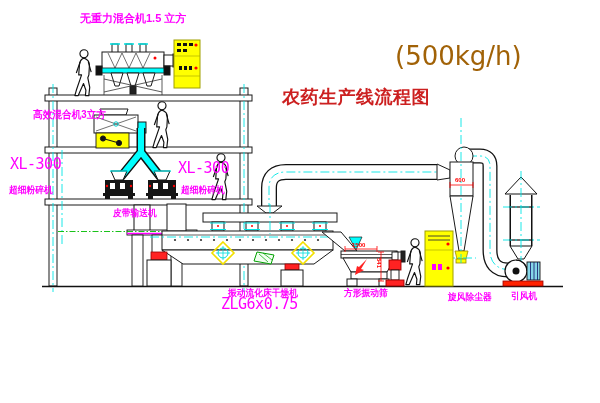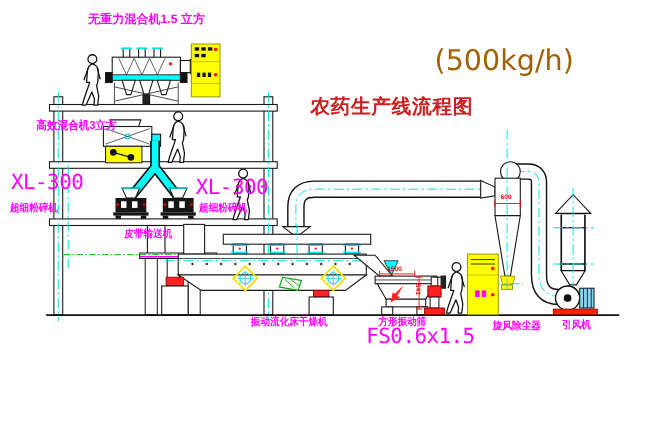--- a/index.html
+++ b/index.html
@@ -1,21 +1,21 @@
 <!DOCTYPE html>
 <html><head>
 <meta charset="utf-8">
 <style>
   html,body{margin:0;padding:0;background:#fff;}
   #stage{position:relative;width:600px;height:403px;background:#ffffff;overflow:hidden;
          font-family:"Liberation Sans",sans-serif;}
   #stage svg{position:absolute;left:0;top:0;}
   .lbl{position:absolute;white-space:nowrap;color:#ff00ff;line-height:1;}
   .lbl.small{font-size:9.5px;font-weight:bold;transform:scaleX(.92);transform-origin:left top;}
-  .lbl.model{font-size:19px;font-weight:400;font-family:"DejaVu Sans Mono","Liberation Mono",monospace;letter-spacing:-0.5px;}
+  .lbl.model{font-size:15px;font-weight:400;font-family:"DejaVu Sans Mono","Liberation Mono",monospace;letter-spacing:-0.5px;}
   .lbl.note{font-size:11px;font-weight:bold;}
   .title-main{position:absolute;left:282px;top:49px;font-size:18px;font-weight:bold;color:#cc2020;
               letter-spacing:0.5px;white-space:nowrap;margin-top:36px;}
   .title-cap{position:absolute;left:395px;top:41px;font-size:26px;font-weight:400;color:#a16207;
              font-family:"DejaVu Sans","Liberation Sans",sans-serif;white-space:nowrap;}
   .dim{position:absolute;color:#ff0000;font-size:6px;font-weight:bold;white-space:nowrap;}
   .dim.vert{writing-mode:vertical-rl;}
 </style>
 </head>
 <body>
@@ -295,23 +295,23 @@
   <div class="lbl small" style="left:33px;top:109px;font-size:10.5px;">高效混合机3立方</div>
 
   <div class="lbl model" style="left:10px;top:157px;">XL-300</div>
   <div class="lbl small" style="left:9px;top:185px;">超细粉碎机</div>
   <div class="lbl model" style="left:178px;top:161px;">XL-300</div>
   <div class="lbl small" style="left:181px;top:185px;">超细粉碎机</div>
 
   <div class="lbl small" style="left:113px;top:208px;">皮带输送机</div>
 
   <div class="lbl small" style="left:228px;top:288px;">振动流化床干燥机</div>
+  <div class="lbl model" style="left:221px;top:297px;">ZLG6x0.75</div>
 
   <div class="lbl small" style="left:344px;top:288px;">方形振动筛</div>
-  <div class="lbl model" style="left:333px;top:297px;">FS0.6x1.5</div>
 
   <div class="lbl small" style="left:448px;top:292px;">旋风除尘器</div>
   <div class="lbl small" style="left:511px;top:291px;">引风机</div>
 
   <div class="dim" style="left:455px;top:177px;">600</div>
   <div class="dim" style="left:352px;top:242px;">1500</div>
   <div class="dim vert" style="left:376px;top:258px;">541</div>
 </div>
 
 </body></html>

